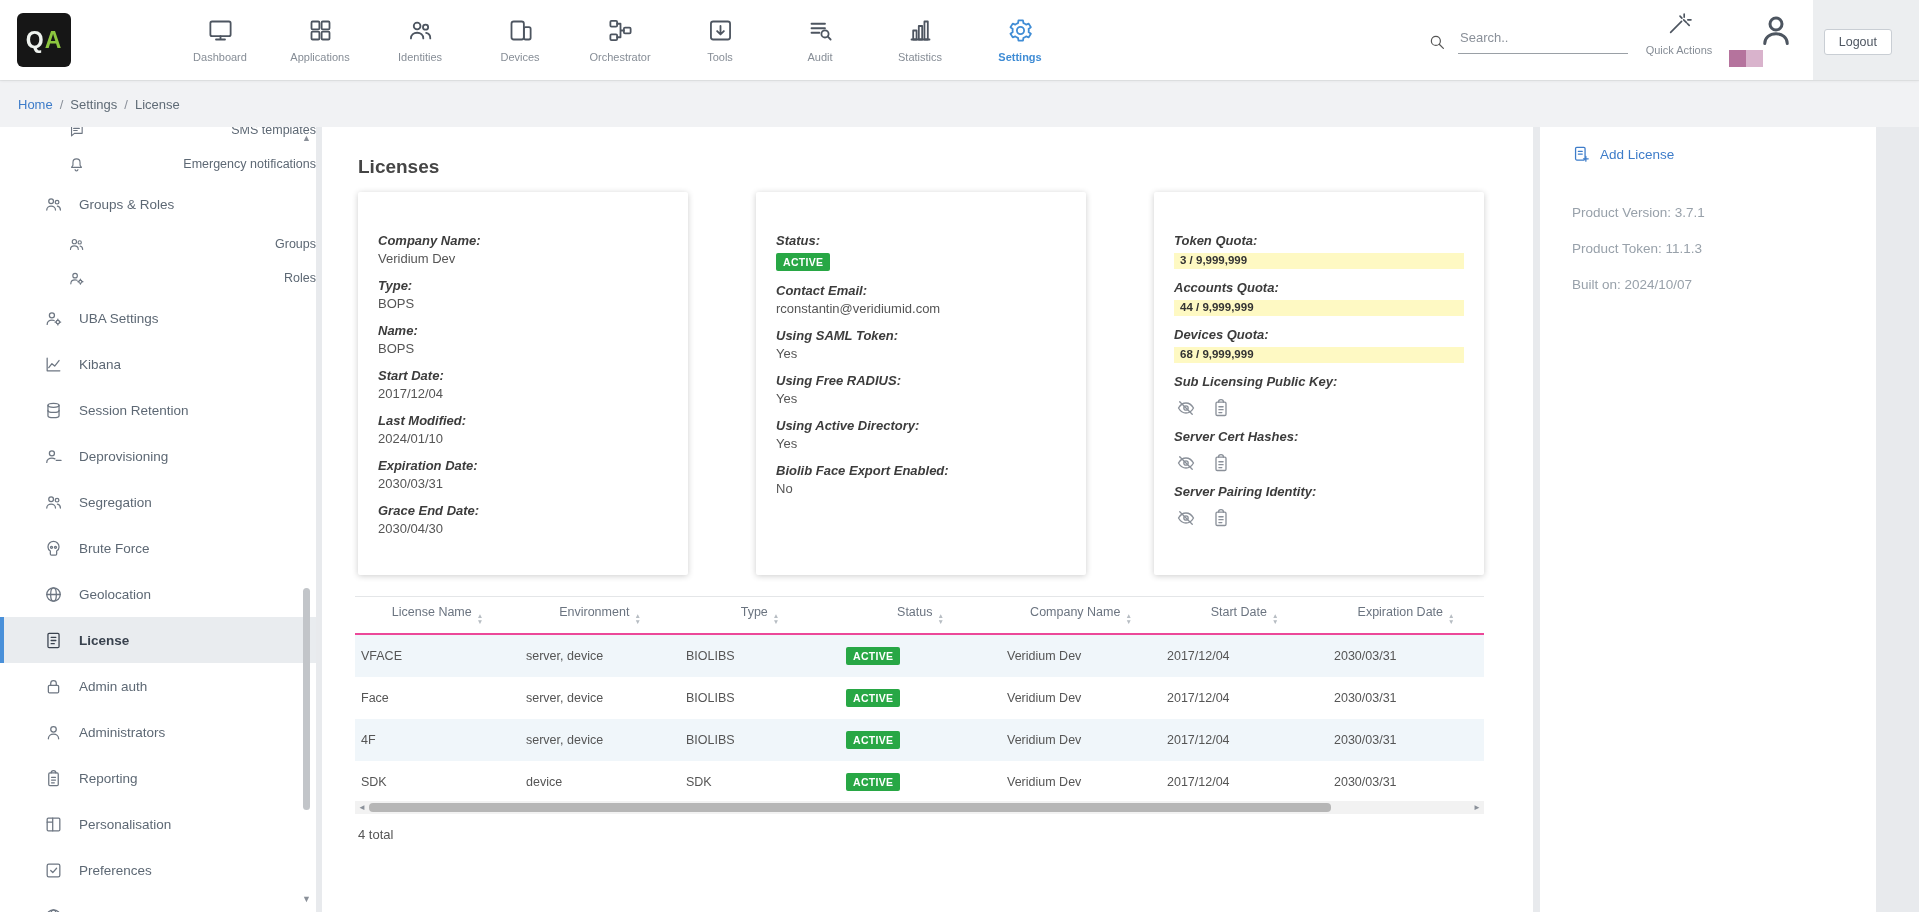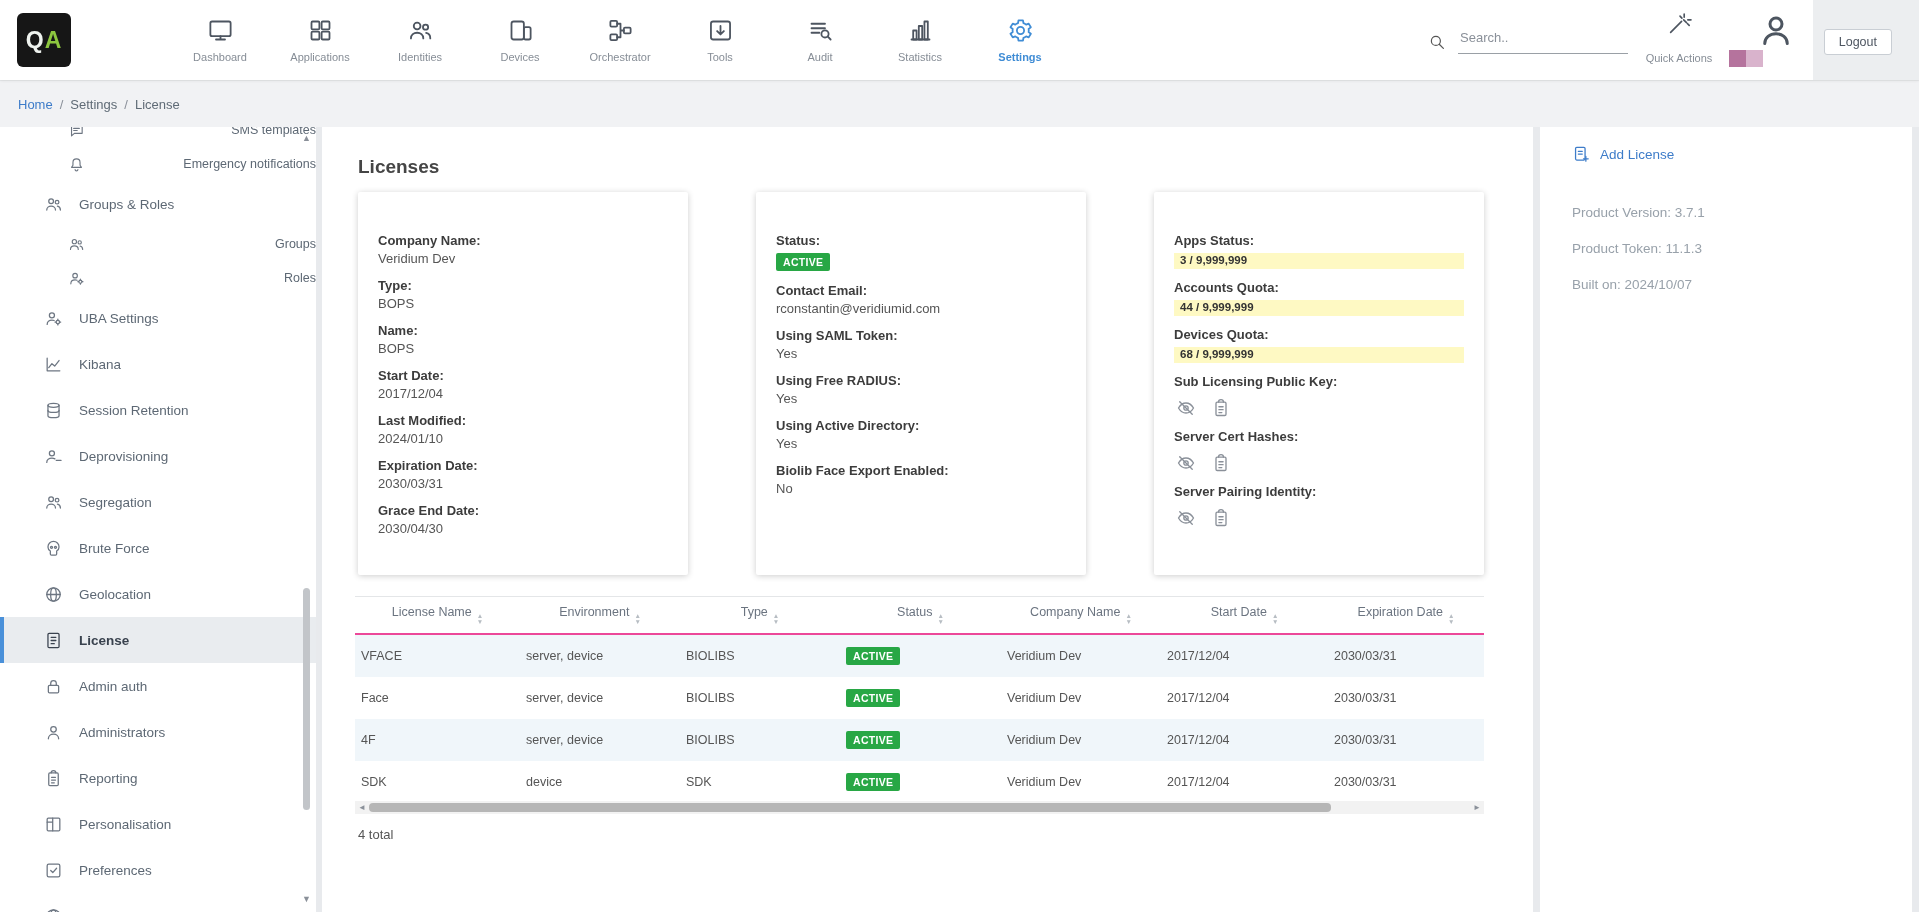--- a/index.html
+++ b/index.html
@@ -23,21 +23,21 @@
   .nav-item.active { color:#3f8cd5; }
   .nav-item.active span { color:#3f8cd5; font-weight:bold; }
   .search-icon { position:absolute; left:1428px; top:33px; width:18px; height:18px; color:#555; cursor:pointer; }
   .search-input { position:absolute; left:1458px; top:28px; width:170px; border:none; outline:none;
     border-bottom:1px solid #9aa0a6; background:transparent; font-size:13px; padding:2px 2px 8px;
     font-family:inherit; color:#333; }
   .search-input::placeholder { color:#8a9099; }
   .quick { position:absolute; left:1638px; top:11px; width:82px; display:flex; flex-direction:column;
     align-items:center; cursor:pointer; color:#4d5560; }
   .quick svg { width:25px; height:25px; }
-  .quick span { font-size:11px; color:#868d96; margin-top:16px; white-space:nowrap; }
+  .quick span { font-size:11px; color:#868d96; margin-top:8px; white-space:nowrap; }
   .avatar { position:absolute; left:1758px; top:12px; width:36px; height:36px; color:#4d5560;
     cursor:pointer; stroke-width:2; }
   .swatch { position:absolute; left:1729px; top:50px; display:flex; }
   .swatch div { width:17px; height:17px; }
   .logout-btn { position:absolute; right:27px; top:29px; padding:5px 14px; background:#fff;
     border:1px solid #c9ced4; border-radius:3px; font-size:12.5px; color:#4d5560; cursor:pointer;
     font-family:inherit; }
 
   
   .breadcrumb { position:absolute; top:80px; left:0; width:1919px; height:47px; background:#f1f2f4;
@@ -63,21 +63,21 @@
   .sb-thumb { position:absolute; right:6px; top:461px; width:7px; height:222px; background:#c2c5c9;
     border-radius:4px; cursor:pointer; }
 
   
   .main-panel { position:absolute; left:322px; top:127px; width:1211px; height:785px; background:#fff; }
   .page-title { position:absolute; left:36px; top:16px; font-size:19px; font-weight:bold; color:#454545; }
   .cards { position:absolute; left:36px; top:65px; display:flex; gap:68px; }
   .card { width:330px; height:383px; background:#fff; border-radius:2px; padding:40px 20px 20px;
     box-shadow:0 1px 6px rgba(0,0,0,.2); }
   .field { margin-bottom:9px; }
-  .lbl { font-size:13px; font-weight:bold; color:#3c3c3c; line-height:18px; }
+  .lbl { font-size:13px; font-weight:bold; color:#3c3c3c; line-height:18px;font-style:italic; }
   .val { font-size:13px; color:#555; line-height:18px; }
   .badge { display:inline-block; color:#fff; font-size:10.5px; font-weight:bold; padding:3px 7px;
     border-radius:2px; letter-spacing:.3px; }
   .field .badge { margin:3px 0 2px; }
   .quota { margin-bottom:7px; }
   .qval { display:block; background:#fef9c3; font-size:11.5px; font-weight:bold; color:#333;
     padding:1px 0 3px 6px; margin:3px 0 10px; }
   .keyrow { margin-bottom:10px; }
   .keyicons { display:flex; gap:15px; margin:7px 0 10px 2px; color:#8a9099; }
   .keyicons svg { width:20px; height:20px; cursor:pointer; }
@@ -94,21 +94,21 @@
 
   .hscroll { position:absolute; left:33px; top:674px; width:1129px; height:13px; background:#f2f2f2;
     display:flex; align-items:center; }
   .hs-left,.hs-right { width:14px; font-size:8px; color:#8a9099; text-align:center; cursor:pointer; }
   .hs-left::before { content:"◄"; } .hs-right::before { content:"►"; }
   .hs-thumb { height:9px; width:962px; background:#b6b6b6; border-radius:4px; cursor:pointer; }
   .hs-right { margin-left:auto; }
   .total { position:absolute; left:36px; top:700px; font-size:13px; color:#555; }
 
   
-  .right-panel { position:absolute; left:1540px; top:127px; width:372px; height:785px; background:#fff;
+  .right-panel { position:absolute; left:1540px; top:127px; width:336px; height:785px; background:#fff;
     padding:18px 24px 0 32px; }
   .add-license { display:flex; align-items:center; gap:9px; color:#3d7cc9; font-size:13.5px;
     cursor:pointer; margin-bottom:40px; }
   .add-license svg { width:19px; height:19px; }
   .meta-line { font-size:13.5px; color:#98a1aa; line-height:18px; margin-bottom:18px; }
 </style>
 </head>
 <body>
 
 <svg width="0" height="0" style="position:absolute" aria-hidden="true">
@@ -515,21 +515,21 @@
         <div class="val">Yes</div>
       </div>
       <div class="field">
         <div class="lbl">Biolib Face Export Enabled:</div>
         <div class="val">No</div>
       </div>
     </div>
 
     <div class="card">
       <div class="quota">
-        <div class="lbl">Apps Status:</div>
+        <div class="lbl">Token Quota:</div>
         <span class="qval">3 / 9,999,999</span>
       </div>
       <div class="quota">
         <div class="lbl">Accounts Quota:</div>
         <span class="qval">44 / 9,999,999</span>
       </div>
       <div class="quota">
         <div class="lbl">Devices Quota:</div>
         <span class="qval">68 / 9,999,999</span>
       </div>

